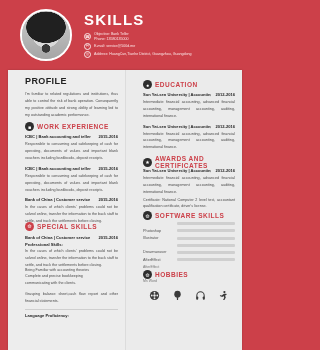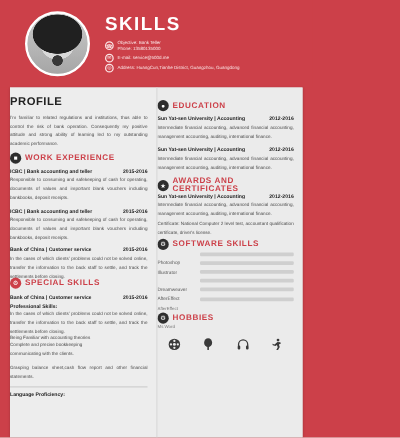--- a/index.html
+++ b/index.html
@@ -61,21 +61,21 @@
   
   .sheet {
     position:absolute;
     left:8px; right:8px; top:70px; bottom:0;
     background:#e7e7e7;
     display:flex;
     box-shadow:0 0 2px rgba(0,0,0,.2);
   }
   .col {
     background:#eeeeee;
-    padding:6px 7px 0 0;
+    padding:6px 7px 0 17px;
     overflow:hidden;
     position:relative;
   }
   .col-left  { width:50%; background:#ededed; }
   .col-right { width:50%; background:#ebebeb; border-left:1px solid #dcdcdc; }
 
   
   .sec-title-plain {
     font-size:9px; font-weight:bold; color:#222;
     letter-spacing:.4px; margin-bottom:5px;

